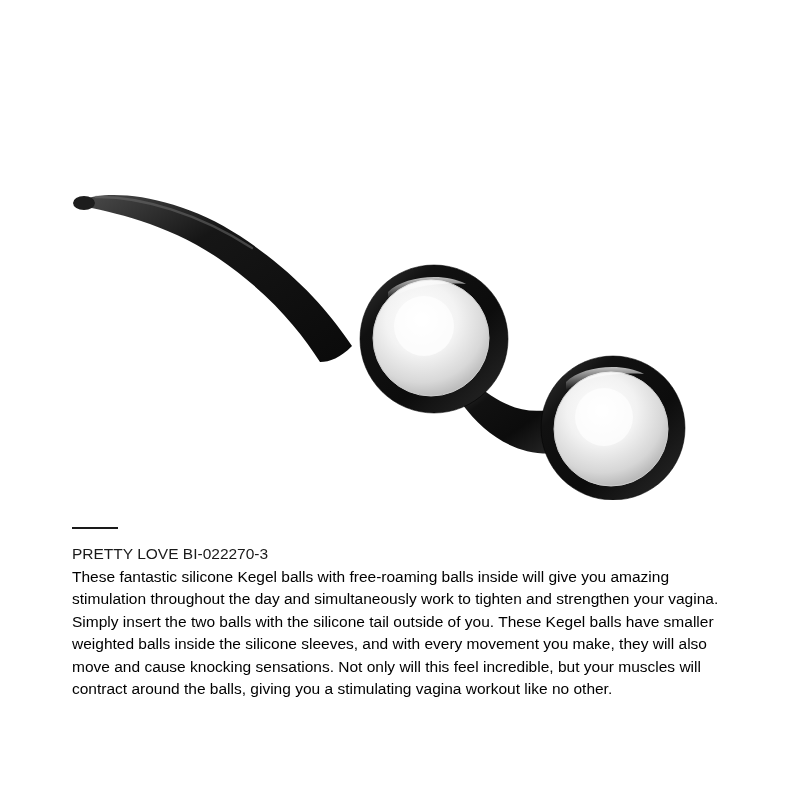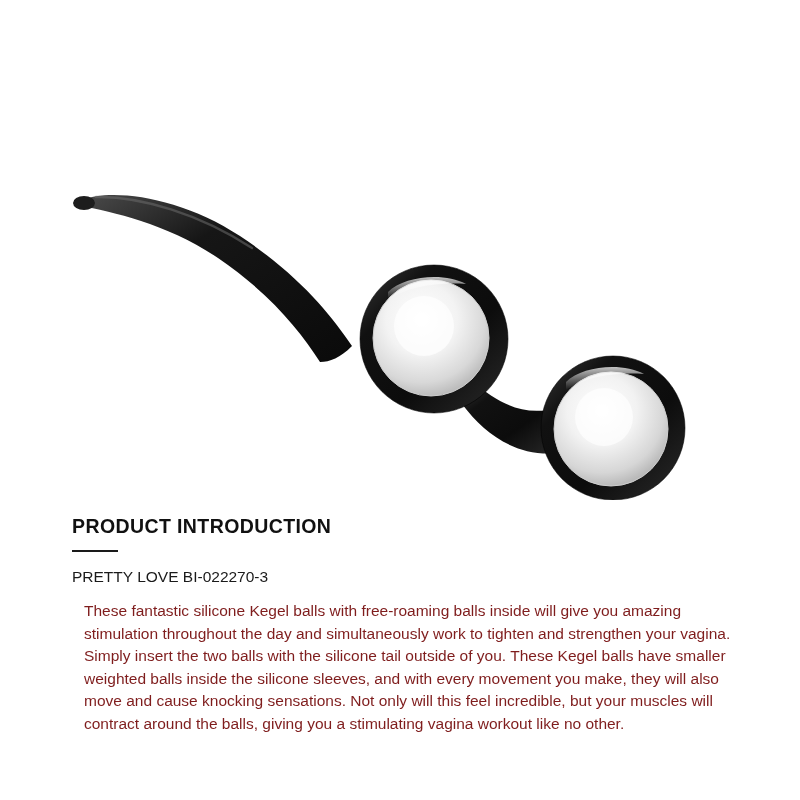--- a/index.html
+++ b/index.html
@@ -55,23 +55,23 @@
   .model-line {
     font-family: "Liberation Sans", sans-serif;
     font-size: 15.5px;
     color: #1a1a1a;
     line-height: 1.42;
     margin: 0 0 1px 0;
   }
   .description {
     font-family: "Liberation Sans", sans-serif;
     font-size: 15.5px;
-    color: #7f1d1d;
+    color: #000000;
     line-height: 1.45;
-    margin: 12px;
+    margin: 0;
     text-align: left;
     width: 655px;
   }
 </style>
 </head>
 <body>
 
 <div class="page">
 
   <div class="product-image-area">
@@ -125,19 +125,18 @@
       <circle cx="613" cy="428" r="72" fill="url(#shellGrad)"></circle>
       <circle cx="613" cy="428" r="72" fill="none" stroke="#000000" stroke-opacity="0.55" stroke-width="1"></circle>
       <circle cx="611" cy="429" r="57" fill="url(#ballGrad2)"></circle>
       <circle cx="611" cy="429" r="57" fill="none" stroke="#cfcfcf" stroke-width="1"></circle>
       <circle cx="604" cy="417" r="29" fill="#ffffff" fill-opacity="0.68"></circle>
       <path d="M566 382 C 582 366, 622 362, 644 374 C 618 372, 586 376, 566 390 Z" fill="url(#glossGrad)"></path>
     </svg>
   </div>
 
   <div class="info-block">
-    <h2 class="section-title">PRODUCT INTRODUCTION</h2>
     <div class="title-rule"></div>
     <p class="model-line">PRETTY LOVE BI-022270-3</p>
     <p class="description">These fantastic silicone Kegel balls with free-roaming balls inside will give you amazing stimulation throughout the day and simultaneously work to tighten and strengthen your vagina. Simply insert the two balls with the silicone tail outside of you. These Kegel balls have smaller weighted balls inside the silicone sleeves, and with every movement you make, they will also move and cause knocking sensations. Not only will this feel incredible, but your muscles will contract around the balls, giving you a stimulating vagina workout like no other.</p>
   </div>
 
 </div>
 
 </body></html>

